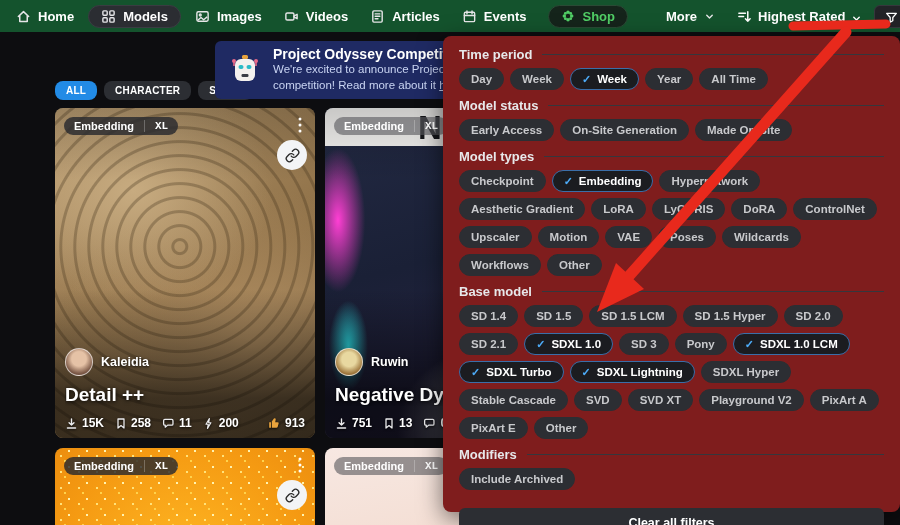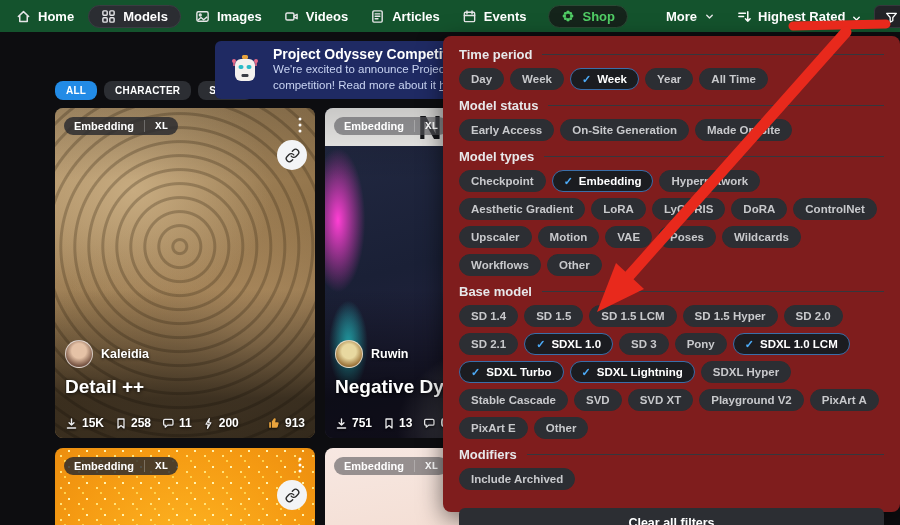--- a/index.html
+++ b/index.html
@@ -139,21 +139,21 @@
     background:#f3f4f6; display:flex; align-items:center; justify-content:center;
     z-index:2; border:none; cursor:pointer;
   }
 
   .card-info { position:absolute; left:10px; right:10px; bottom:8px; z-index:2; }
   .card-user { display:flex; align-items:center; gap:8px; margin-bottom:8px; }
   .avatar { width:28px; height:28px; border-radius:50%; border:1px solid rgba(255,255,255,.65); }
   .avatar1 { background:radial-gradient(circle at 50% 38%, #e5c2a6 0 35%, #7d5a48 70%, #4e3528); }
   .avatar2 { background:radial-gradient(circle at 50% 40%, #e8d8a0 0 35%, #a0793f 70%, #6b4e22); }
   .card-username { font-size:12.5px; font-weight:bold; text-shadow:0 1px 3px rgba(0,0,0,.9); }
-  .card-title { font-size:19px; font-weight:bold; text-shadow:0 1px 4px rgba(0,0,0,.9); margin-bottom:18px; white-space:nowrap; overflow:hidden; }
+  .card-title { font-size:19px; font-weight:bold; text-shadow:0 1px 4px rgba(0,0,0,.9); margin-bottom:10px; white-space:nowrap; overflow:hidden; }
   .card-stats { display:flex; align-items:center; gap:11px; font-size:12px; font-weight:bold; text-shadow:0 1px 3px rgba(0,0,0,.9); }
   .stat { display:flex; align-items:center; gap:4px; }
   .stat svg { color:#ececee; filter:drop-shadow(0 1px 1px rgba(0,0,0,.8)); }
   .stat-like { margin-left:auto; }
   .stat-like svg { color:#e8a33d; }
 
   
   .filter-panel {
     position:absolute; left:443px; top:36px; width:457px; height:476px;
     background:#7f1d1d; border-radius:8px; z-index:5;

